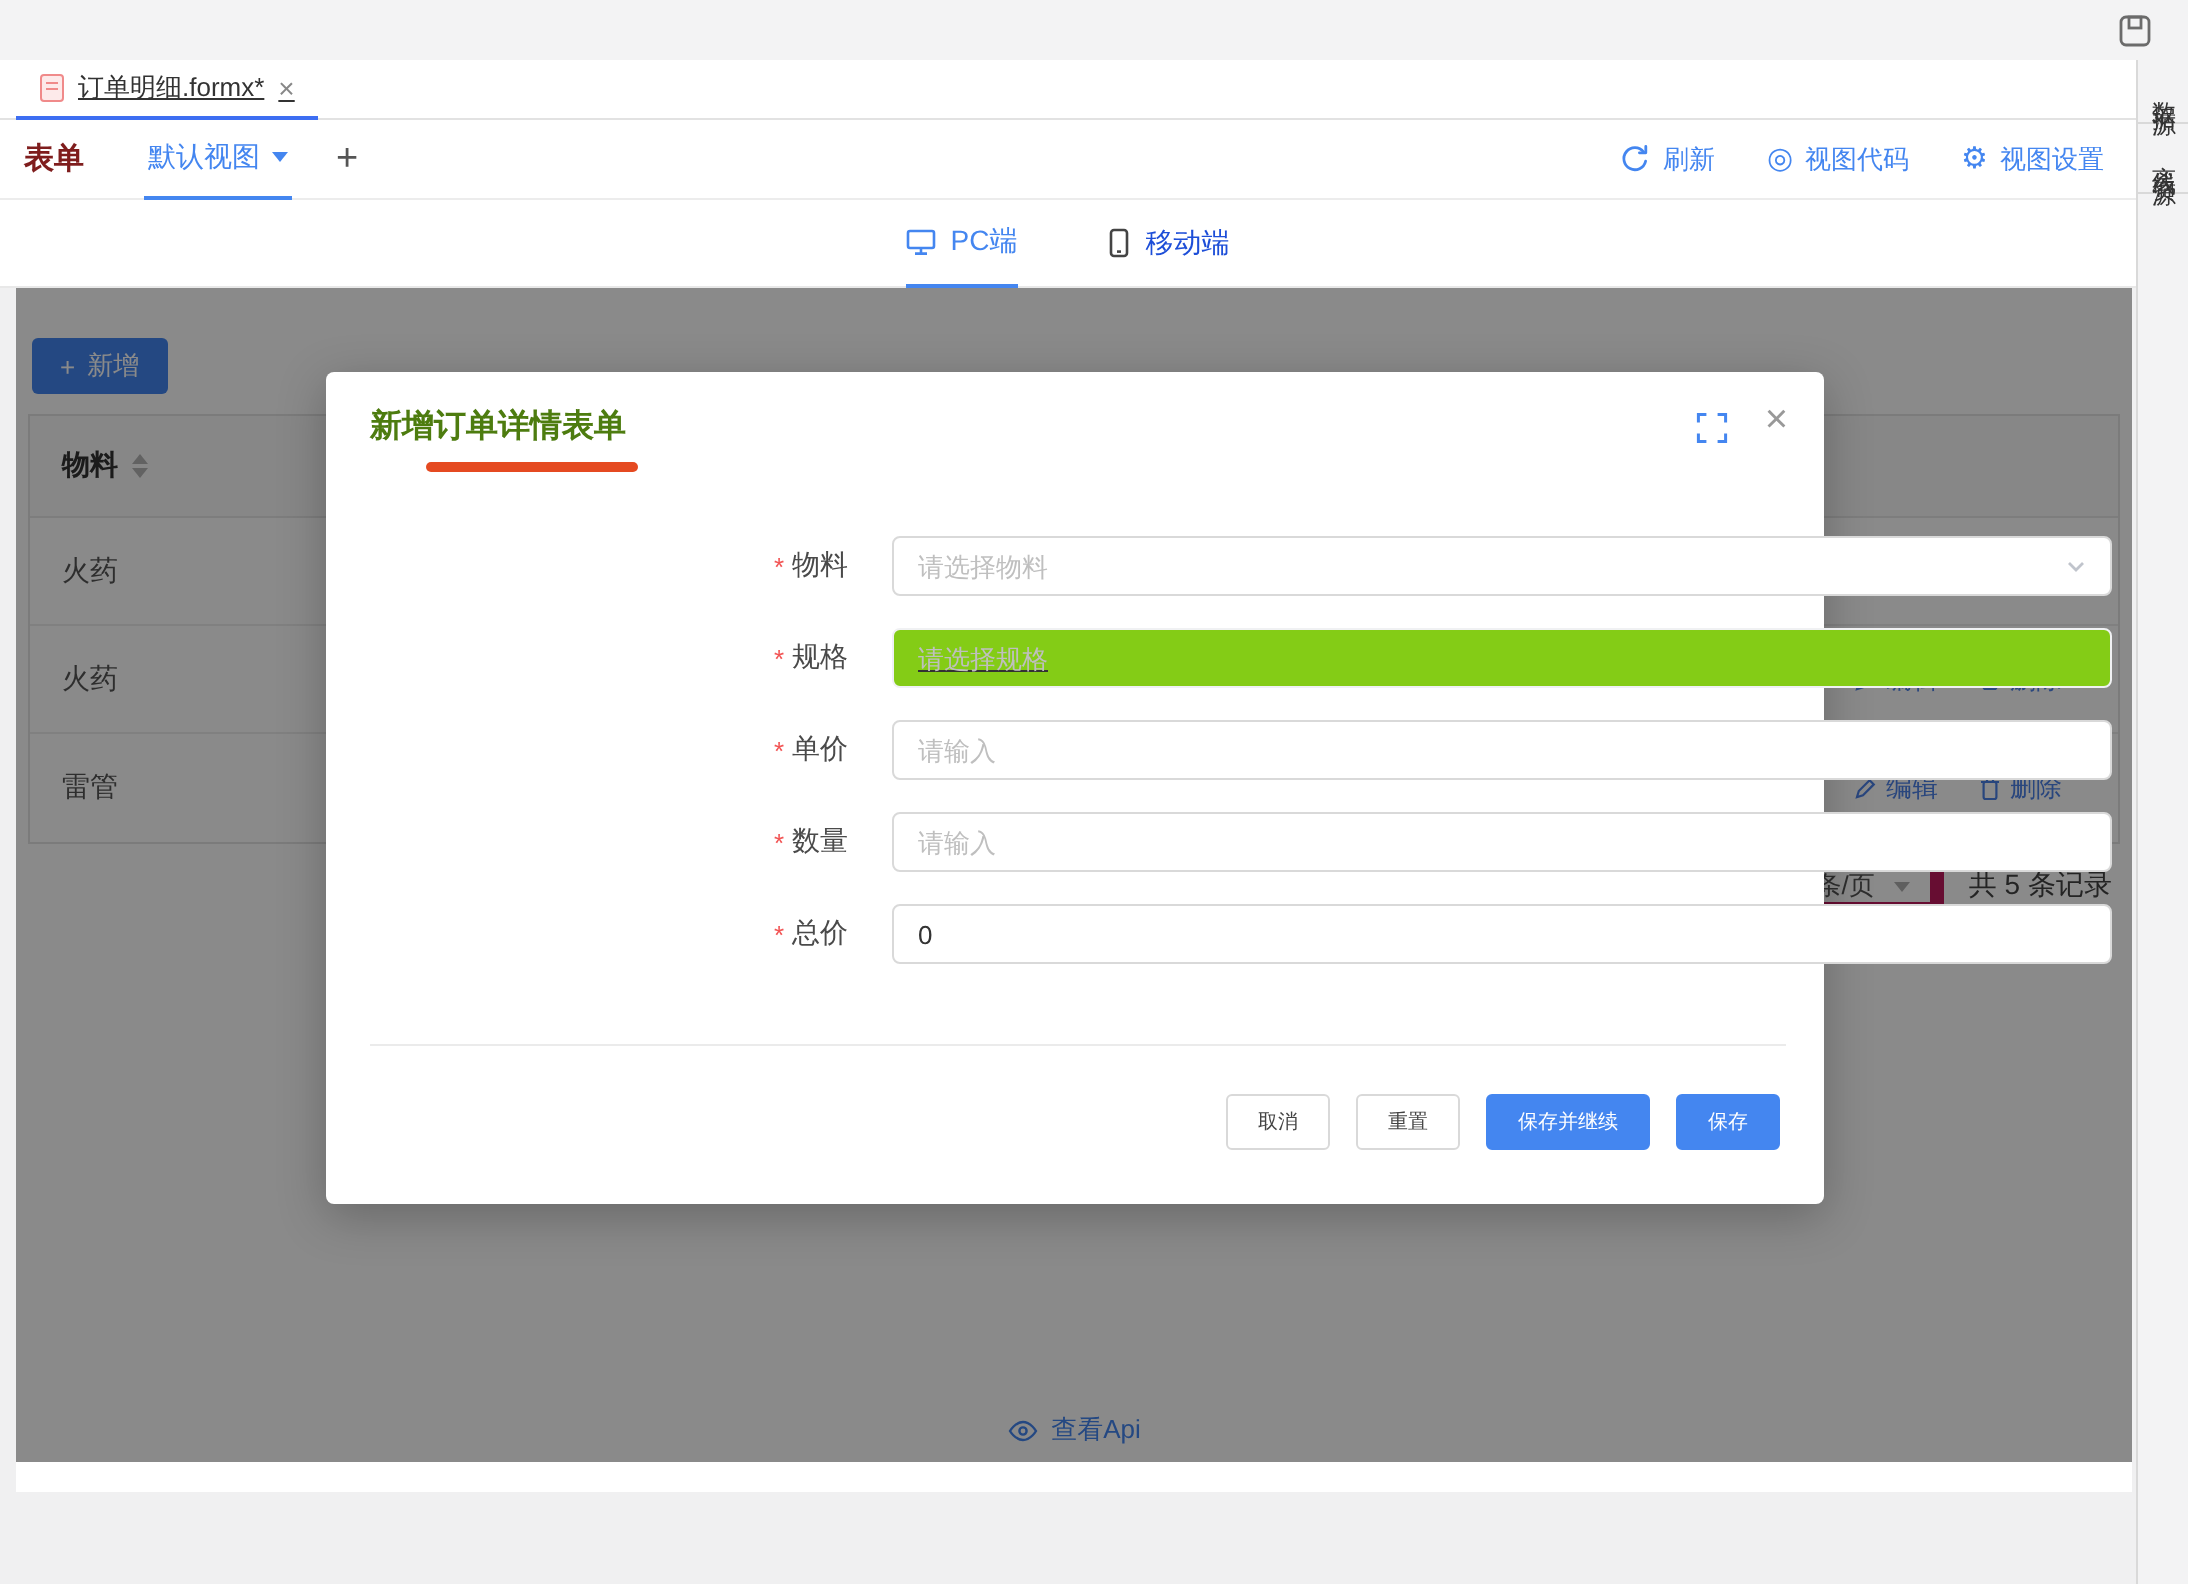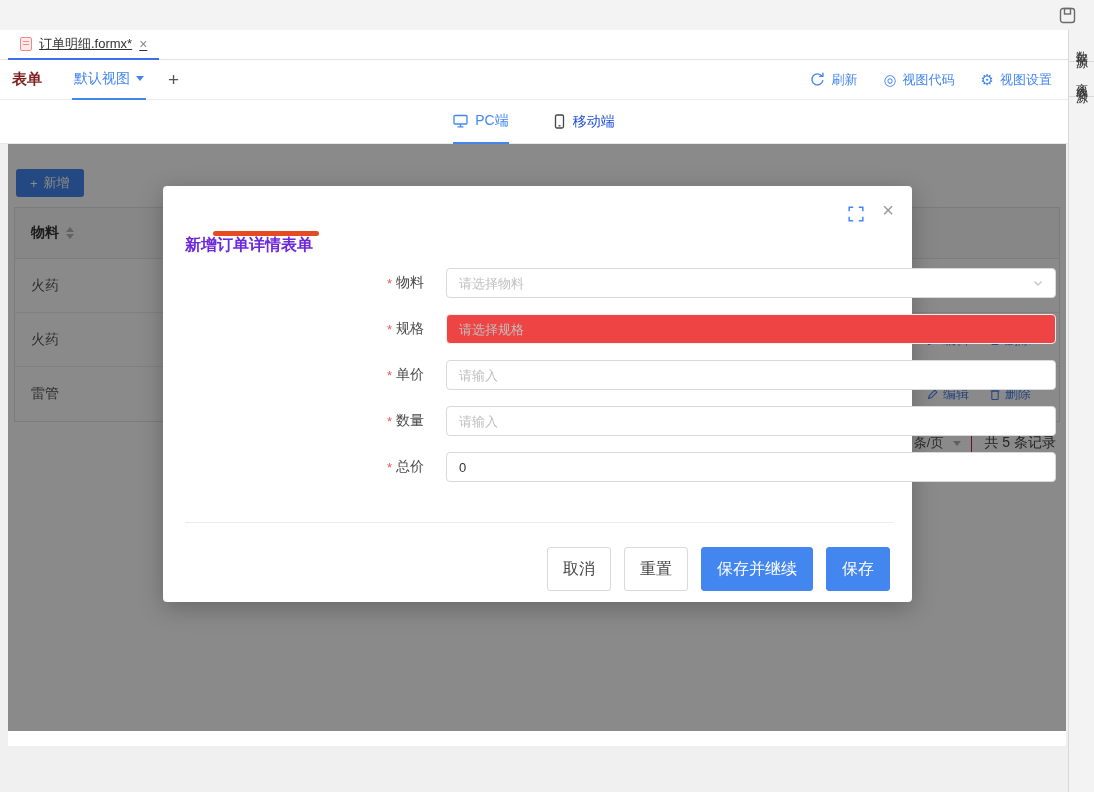--- a/index.html
+++ b/index.html
@@ -49,49 +49,49 @@
   .sorter { display:inline-flex; flex-direction:column; gap:2px; margin-left:7px; cursor:pointer; }
   .sorter i { width:0; height:0; border-left:4px solid transparent; border-right:4px solid transparent; }
   .sorter .up { border-bottom:5px solid #b5b5b5; }
   .sorter .down { border-top:5px solid #b5b5b5; }
   .grid-row { height:54px; border-bottom:1px solid #ececec; display:flex; align-items:center; padding-left:16px; font-size:14px; color:#555; }
   .grid-row:last-child { border-bottom:none; }
   .row-actions { margin-left:auto; display:flex; align-items:center; gap:20px; padding-right:28px;text-align:right; }
   .action-link { display:flex; align-items:center; gap:4px; color:#4d82e8; font-size:13px; cursor:pointer; }
 
   .pagination { position:absolute; left:0; top:284px; width:1048px; display:flex; align-items:center; justify-content:flex-end; gap:12px; }
-  .page-size-box { position:relative; width:96px; height:30px; border:1px solid #be185d; border-radius:3px; background:#fff; display:flex; align-items:center; justify-content:flex-end; padding-right:28px; font-size:13px; color:#555; cursor:pointer; }
+  .page-size-box { position:relative; width:96px; height:30px; border:7px solid #be185d; border-radius:3px; background:#fff; display:flex; align-items:center; justify-content:flex-end; padding-right:28px; font-size:13px; color:#555; cursor:pointer; }
   .page-size-box .caret-down { position:absolute; right:10px; border-top-color:#b0b0b0; }
   .total-text { font-size:14px; color:#444; }
 
   .view-api { position:absolute; left:0; top:562px; width:1058px; display:flex; align-items:center; justify-content:center; gap:7px; color:#4486f0; font-size:13px; cursor:pointer; }
 
   .mask { position:absolute; left:8px; top:0; width:1058px; height:587px; background:rgba(0,0,0,0.46); z-index:5; }
 
   
   .bottom-area { position:absolute; left:0; top:746px; width:1068px; height:46px; background:#f0f0f1; }
 
   
   .modal { position:absolute; left:163px; top:186px; width:749px; height:416px; background:#fff; border-radius:4px; box-shadow:0 6px 24px rgba(0,0,0,0.25); z-index:10; }
-  .modal-title { position:absolute; left:22px; top:17px; font-size:16px; font-weight:bold; color:#6d28d9;margin-top:32px; }
+  .modal-title { position:absolute; left:22px; top:17px; font-size:16px; font-weight:bold; color:#4d7c0f; }
   .title-annotation { position:absolute; left:50px; top:45px; width:106px; height:5px; background:#e54a21; border-radius:3px; }
   .modal-fullscreen { position:absolute; right:48px; top:20px; width:16px; height:16px; cursor:pointer; }
   .modal-close { position:absolute; right:18px; top:14px; font-size:20px; color:#999; cursor:pointer; line-height:1; }
 
   .field-row { position:absolute; left:0; width:749px; height:30px; }
   .field-label { position:absolute; left:0; width:272px; top:0; height:30px; display:flex; align-items:center; justify-content:flex-end; font-size:14px; color:#4a4a4a; padding-right:11px; }
   .req { color:#f25555; margin-right:4px; font-size:13px; }
   .field-input { position:absolute; left:283px; top:0; width:610px; height:30px; border:1px solid #d9d9d9; border-radius:4px; font-size:13px; color:#333; padding:0 30px 0 12px; outline:none; font-family:"Liberation Sans","DejaVu Sans",sans-serif; background:#fff; }
   .field-input::placeholder { color:#bfbfbf; }
-  .field-input.disabled { background:#ef4444; border-color:#f0f1f3; }
+  .field-input.disabled { background:#84cc16; border-color:#f0f1f3;text-decoration:underline; }
   .select-chevron { position:absolute; left:869px; top:9px; }
 
   .modal-divider { position:absolute; left:22px; top:336px; width:708px; border-top:1px solid #ebebeb; }
   .modal-footer { position:absolute; right:22px; top:361px; display:flex; align-items:center; gap:13px; }
-  .btn { height:44px; padding:0 15px; border:1px solid #d9d9d9; border-radius:3px; background:#fff; color:#444; font-size:16px; cursor:pointer; font-family:Liberation Mono, monospace; }
+  .btn { height:28px; padding:0 15px; border:1px solid #d9d9d9; border-radius:3px; background:#fff; color:#444; font-size:10px; cursor:pointer; font-family:Liberation Mono, monospace; }
   .btn.primary { background:#4486f0; border-color:#4486f0; color:#fff; }
 </style>
 </head>
 <body>
 
 <div id="app">
 
   <div class="top-strip">
     <svg class="save-icon" viewBox="0 0 17 17">
       <rect x="1.5" y="1.5" width="14" height="14" rx="2.5" fill="none" stroke="#6b6b6b" stroke-width="1.4"></rect>
@@ -238,20 +238,27 @@
         </div>
 
         <div class="pagination">
           <div class="page-size-box">
             <span>条/页</span>
             <span class="caret-down"></span>
           </div>
           <span class="total-text">共 5 条记录</span>
         </div>
 
+        <div class="view-api">
+          <svg width="15" height="11" viewBox="0 0 15 11">
+            <path d="M1 5.5S3.6 1 7.5 1s6.5 4.5 6.5 4.5-2.6 4.5-6.5 4.5S1 5.5 1 5.5z" fill="none" stroke="#4486f0" stroke-width="1.2"></path>
+            <circle cx="7.5" cy="5.5" r="1.8" fill="none" stroke="#4486f0" stroke-width="1.2"></circle>
+          </svg>
+          <span>查看Api</span>
+        </div>
       </div>
 
       <div class="mask"></div>
     </div>
 
     <div class="bottom-area">
       
     </div>
   </div>
 

